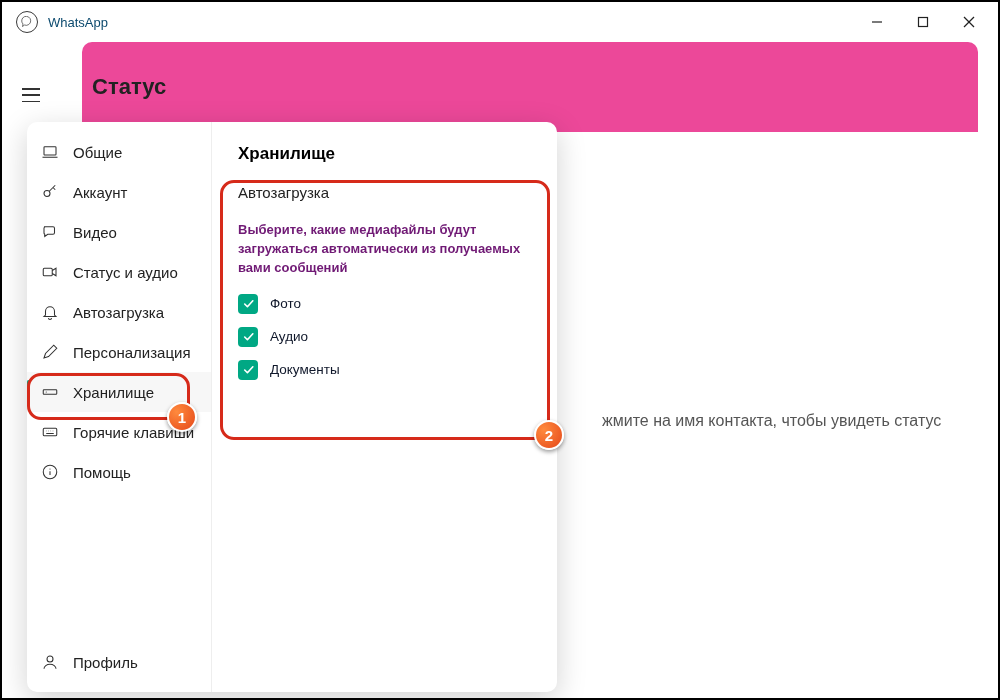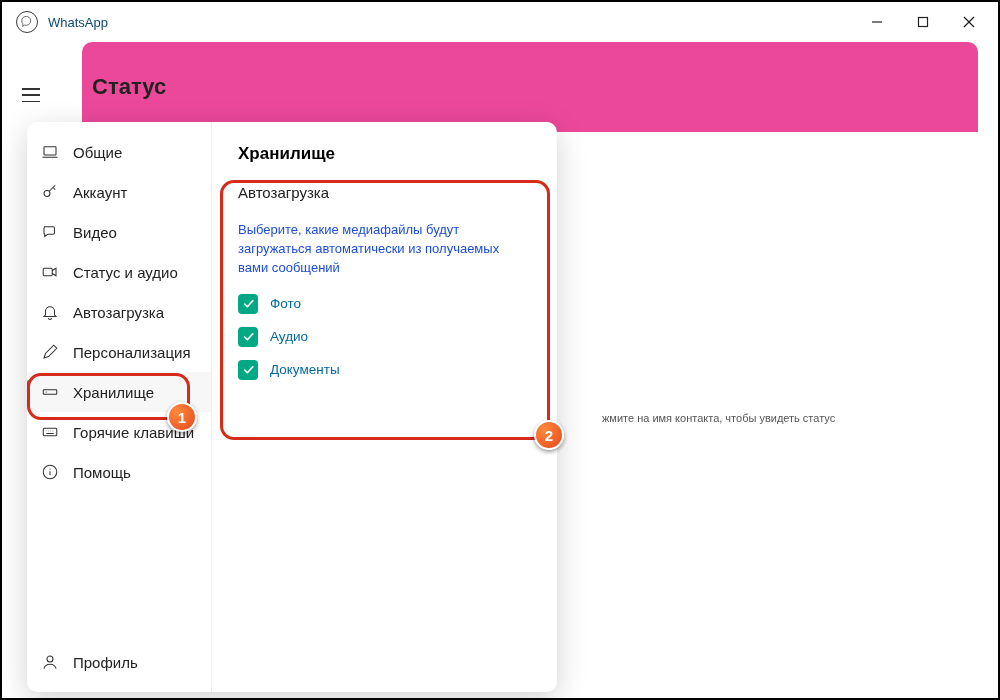--- a/index.html
+++ b/index.html
@@ -31,27 +31,27 @@
   .s-item { display: flex; align-items: center; gap: 14px; height: 40px; padding: 0 14px; font-size: 15px; color: #222; cursor: pointer; position: relative; }
   .s-item .icon { width: 18px; display: flex; justify-content: center; color: #333; }
   .s-item.active { background: #f7f7f7; }
   .s-item.active::before { content: ""; position: absolute; left: 0; top: 8px; bottom: 8px; width: 3px; background: #00a884; border-radius: 2px; }
   .s-spacer { flex: 1; }
   
   .settings-content { flex: 1; padding: 22px 26px; }
   .content-title { font-size: 17px; font-weight: 600; margin-bottom: 20px; }
   .auto-download { }
   .ad-heading { font-size: 15px; color: #222; margin-bottom: 20px; }
-  .ad-desc { font-size: 13px; color: #1d4ed8; line-height: 1.45; margin-bottom: 16px; }
+  .ad-desc { font-size: 13px; color: #701a75; line-height: 1.45; margin-bottom: 16px; font-weight: bold; }
   .check-row { display: flex; align-items: center; gap: 12px; margin-bottom: 13px; }
   .checkbox { width: 20px; height: 20px; background: #00a884; border-radius: 4px; display: flex; align-items: center; justify-content: center; }
   .checkbox svg { width: 13px; height: 13px; stroke: #fff; }
-  .check-label { font-size: 13.5px; color: #0369a1; }
-  
-  .bg-hint { position: absolute; left: 542px; top: 370px; font-size: 11px; color: #555; }
+  .check-label { font-size: 13.5px; color: #0f172a; }
+  
+  .bg-hint { position: absolute; left: 542px; top: 370px; font-size: 16px; color: #555; }
   .bg-footer { position: absolute; left: 556px; bottom: 40px; font-size: 13px; color: #666; }
   
   .highlight-box { position: absolute; border: 3.5px solid #d62a1a; border-radius: 14px; pointer-events: none; }
   .hl1 { left: 25px; top: 371px; width: 163px; height: 47px; }
   .hl2 { left: 218px; top: 178px; width: 330px; height: 260px; }
   .marker { position: absolute; width: 30px; height: 30px; border-radius: 50%; background: radial-gradient(circle at 30% 30%, #ff8a3d, #e5481a); border: 2px solid #fff; box-shadow: 0 2px 4px rgba(0,0,0,0.4); display: flex; align-items: center; justify-content: center; color: #fff; font-weight: 700; font-size: 15px; }
   .m1 { left: 165px; top: 400px; }
   .m2 { left: 532px; top: 418px; }
   
   .stroke-icon { stroke: #333; stroke-width: 1.4; fill: none; }

